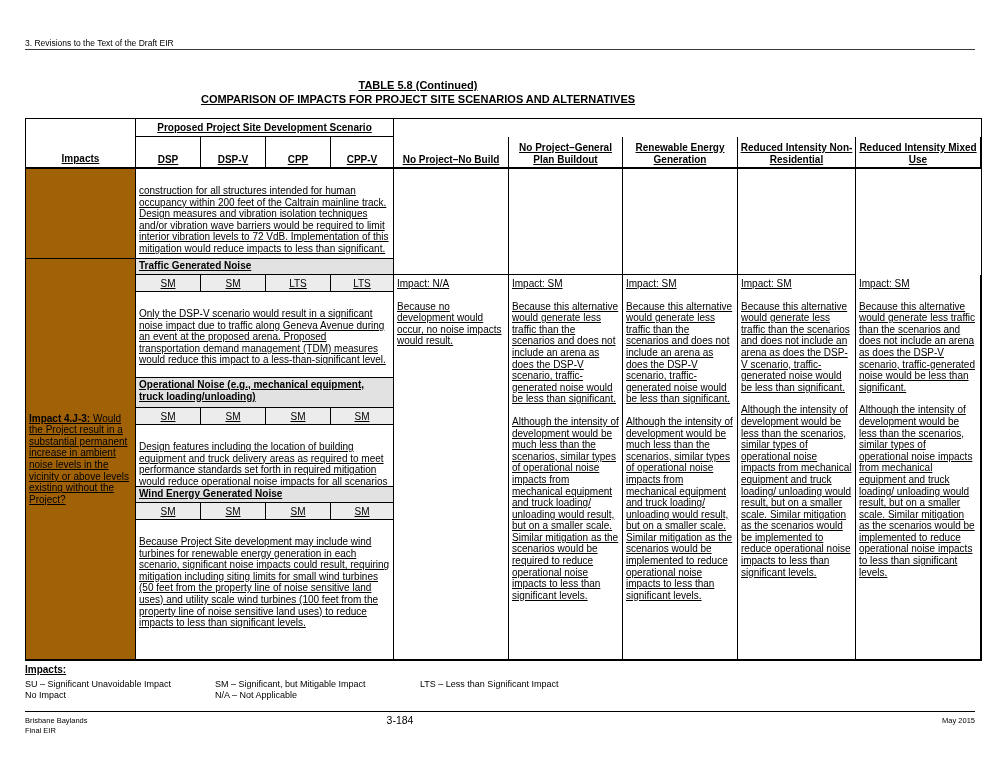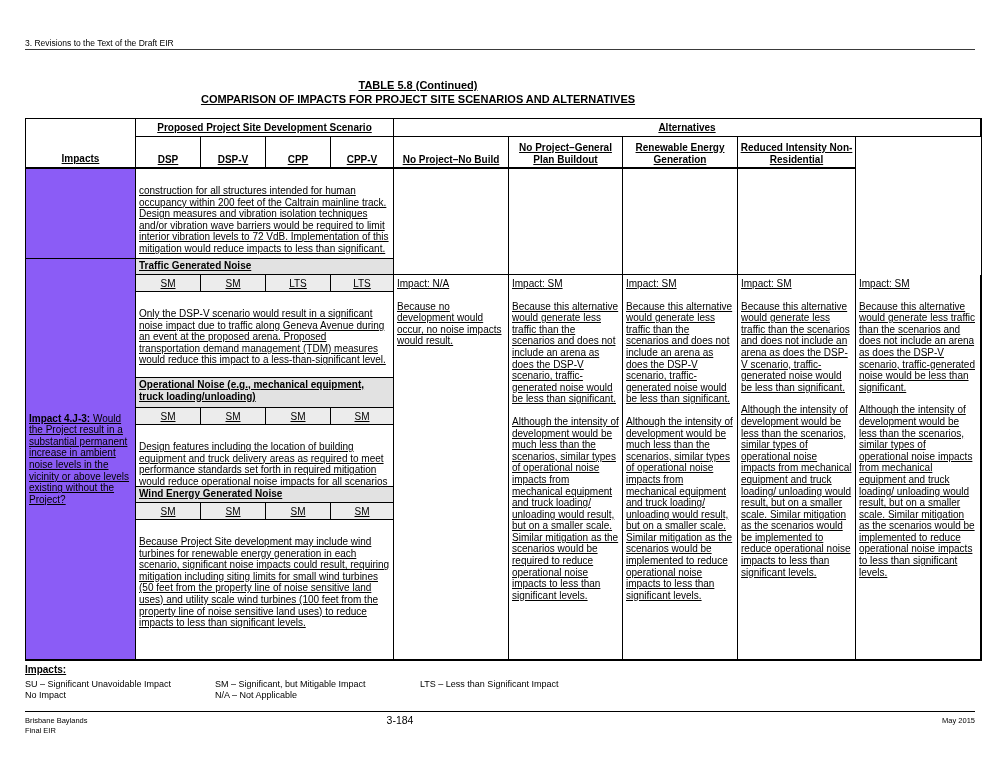--- a/index.html
+++ b/index.html
@@ -10,21 +10,21 @@
   .title-block{position:absolute;left:0;top:79px;width:836px;text-align:center;font-weight:bold;font-size:11px;line-height:1.25;}
 
   .eir-table{position:absolute;left:25px;top:118px;display:grid;
     grid-template-columns:110px 65px 65px 65px 63px 115px 114px 115px 118px 125px;
     grid-template-rows:18px 32px 90px 16px 17px 86px 30px 17px 62px 16px 17px 140px;
     border:1.5px solid #000;background:#fff;}
   .cell{border-right:1px solid #000;border-bottom:1px solid #000;box-sizing:border-box;overflow:hidden;}
   .ghead{display:flex;align-items:flex-end;justify-content:center;font-weight:bold;font-size:10px;text-align:center;padding:0 1px 3px 1px;}
   .chead{display:flex;align-items:flex-end;justify-content:center;font-weight:bold;font-size:10px;text-align:center;padding:0 1px 2px 1px;line-height:1.15;}
   .hdr-bottom{border-bottom:2px solid #000;}
-  .left-col{background:#8b5cf6;}
+  .left-col{background:#a16207;}
   .impact-cell{display:flex;align-items:center;}
   .body-text{font-size:10px;line-height:1.16;padding:16px 3px;}
   .body-text .u{display:inline;}
   .subhdr{background:#e2e2e2;font-weight:bold;font-size:10px;line-height:1.15;padding:1px 3px;}
   .rating{background:#ececec;display:flex;align-items:center;justify-content:center;font-size:10px;}
   .alt-cell{font-size:10px;line-height:1.16;padding:3px 3px;}
   .alt-cell p{margin:0 0 11px 0;text-decoration:underline;}
 
   .legend-title{position:absolute;left:25px;top:664px;font-size:10px;font-weight:bold;}
   .legend-row{position:absolute;left:25px;width:930px;font-size:9px;}
@@ -51,23 +51,20 @@
 </div>
 
 <div class="eir-table">
 
   <div class="cell ghead hdr-bottom" style="grid-column:1;grid-row:1/3;">
       <span class="u">Impacts</span>
     </div>
   <div class="cell ghead" style="grid-column:2/6;grid-row:1;">
       <span class="u">Proposed Project Site Development Scenario</span>
     </div>
-  <div class="cell ghead" style="grid-column:6/11;grid-row:1;">
-      <span class="u">Alternatives</span>
-    </div>
 
   <div class="cell chead hdr-bottom" style="grid-column:2;grid-row:2;">
       <span class="u">DSP</span>
     </div>
   <div class="cell chead hdr-bottom" style="grid-column:3;grid-row:2;justify-content:center;">
       <span class="u">DSP-V</span>
     </div>
   <div class="cell chead hdr-bottom" style="grid-column:4;grid-row:2;">
       <span class="u">CPP</span>
     </div>
@@ -78,20 +75,23 @@
       <span class="u">No Project–No Build</span>
     </div>
   <div class="cell chead hdr-bottom" style="grid-column:7;grid-row:2;">
       <span class="u">No Project–General Plan Buildout</span>
     </div>
   <div class="cell chead hdr-bottom" style="grid-column:8;grid-row:2;align-items:flex-end;">
       <span class="u">Renewable Energy Generation</span>
     </div>
   <div class="cell chead hdr-bottom" style="grid-column:9;grid-row:2;">
       <span class="u">Reduced Intensity Non-Residential</span>
+    </div>
+  <div class="cell chead hdr-bottom" style="grid-column:10;grid-row:2;">
+      <span class="u">Reduced Intensity Mixed Use</span>
     </div>
 
   <div class="cell left-col" style="grid-column:1;grid-row:3;"></div>
   <div class="cell left-col impact-cell" style="grid-column:1;grid-row:4/13;">
     <div class="body-text"><span class="u" style="font-weight:bold;">Impact 4.J-3:</span><span class="u"> Would the Project result in a substantial permanent increase in ambient noise levels in the vicinity or above levels existing without the Project?</span></div>
   </div>
 
   <div class="cell body-text" style="grid-column:2/6;grid-row:3;"><span class="u">construction for all structures intended for human occupancy within 200 feet of the Caltrain mainline track. Design measures and vibration isolation techniques and/or vibration wave barriers would be required to limit interior vibration levels to 72 VdB. Implementation of this mitigation would reduce impacts to less than significant.</span></div>
   <div class="cell" style="grid-column:6;grid-row:3/5;"></div>
   <div class="cell" style="grid-column:7;grid-row:3/5;"></div>

